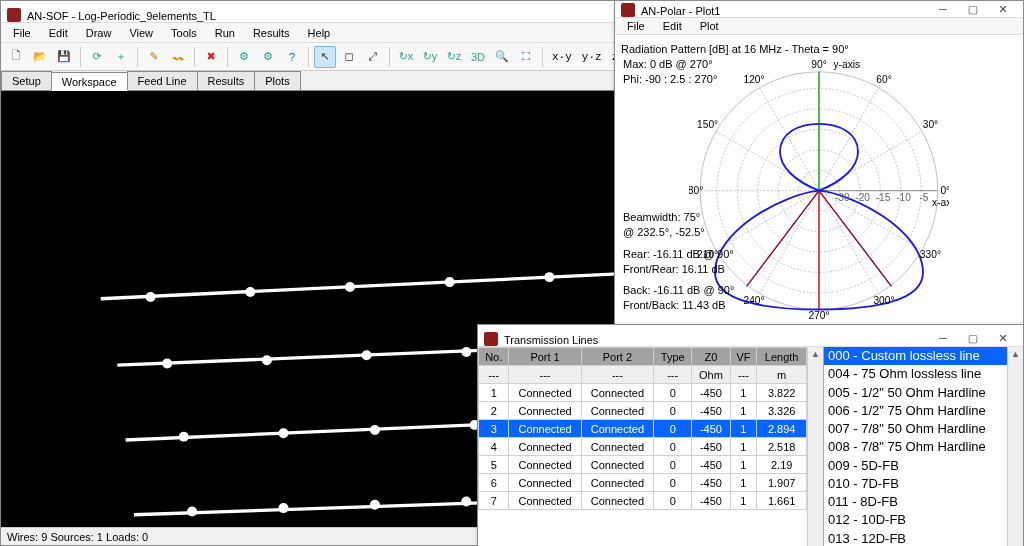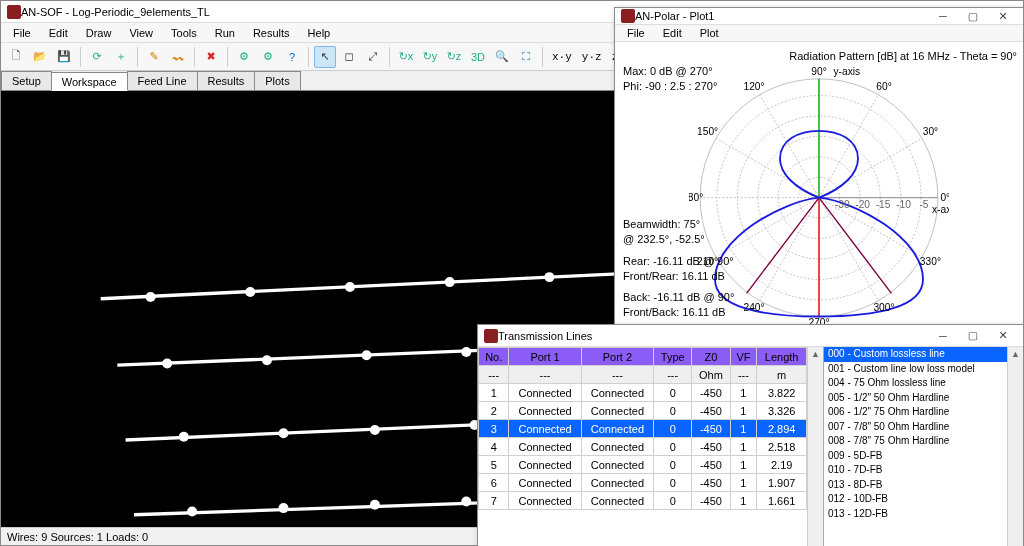--- a/index.html
+++ b/index.html
@@ -1,54 +1,54 @@
 <!DOCTYPE html>
 <html><head>
 <meta charset="utf-8">
 <style>
   *{box-sizing:border-box;margin:0;padding:0;font-family:"Segoe UI",Tahoma,sans-serif;font-size:11px}
   body{width:1024px;height:546px;background:#fff;position:relative;overflow:hidden}
   
   .main-window{position:absolute;inset:0;border:1px solid #888;background:#f0f0f0;display:flex;flex-direction:column}
-  .titlebar{display:flex;align-items:center;height:22px;padding:0 6px;background:#fff;border-bottom:1px solid #ddd;}
+  .titlebar{display:flex;align-items:flex-end;height:22px;padding:0 6px;background:#fff;border-bottom:1px solid #ddd;gap:6px}
   .titlebar .app-icon{width:14px;height:14px;background:#8b1e1e;border-radius:2px;display:inline-block}
   .titlebar .title{flex:1;color:#000}
   .win-ctrls{display:flex;gap:2px}
   .win-ctrls span{width:28px;height:16px;display:inline-flex;align-items:center;justify-content:center;color:#444;cursor:pointer}
   .menubar{display:flex;gap:2px;height:20px;align-items:center;padding:0 4px;background:#f7f7f7;border-bottom:1px solid #ddd}
   .menubar span{padding:2px 8px;cursor:pointer}
   .toolbar{display:flex;align-items:center;height:28px;padding:0 4px;gap:2px;background:#f7f7f7;border-bottom:1px solid #ccc}
   .tbtn{width:22px;height:22px;display:inline-flex;align-items:center;justify-content:center;border:1px solid transparent;border-radius:2px;cursor:pointer;color:#333}
   .tbtn.active{border-color:#7eb4ea;background:#cde6f7}
   .sep{width:1px;height:20px;background:#ccc;margin:0 3px}
   .tlabel{padding:0 4px;color:#000;font-family:Liberation Mono, monospace}
   .tabstrip{display:flex;height:20px;background:#f0f0f0;border-bottom:1px solid #888}
   .tab{padding:3px 10px;border:1px solid #888;border-bottom:none;margin-right:-1px;background:#e8e8e8;cursor:pointer}
   .tab.active{background:#fff;border-bottom:1px solid #fff;position:relative;top:1px}
   .canvas-area{flex:1;background:#000;position:relative;overflow:hidden}
   .canvas-area svg{position:absolute;inset:0}
   .statusbar{height:18px;background:#f0f0f0;border-top:1px solid #ccc;display:flex;align-items:center;padding:0 6px;gap:24px;color:#000}
   .statusbar .r{margin-left:auto}
   
   .sub-window{position:absolute;border:1px solid #8a8a8a;background:#fff;box-shadow:2px 2px 6px rgba(0,0,0,.3);display:flex;flex-direction:column}
-  .polar-win{left:614px;top:7px;width:410px;height:332px}
+  .polar-win{left:614px;top:0;width:410px;height:332px}
   .polar-body{flex:1;position:relative;padding:6px}
-  .polar-title{text-align:right;font-size:11px;font-weight:normal;margin:2px 0 4px}
+  .polar-title{text-align:left;font-size:11px;font-weight:normal;margin:2px 0 4px}
   .polar-info{position:absolute;left:8px;font-size:10px;line-height:1.35}
   
   .tl-win{left:477px;top:324px;width:547px;height:276px}
   .tl-body{flex:1;display:flex;overflow:hidden}
   .tl-table{flex:1;overflow:auto;background:#fff}
   table{border-collapse:collapse;width:100%}
   th,td{border:1px solid #d0d0d0;padding:2px 4px;text-align:center;white-space:nowrap;height:18px}
-  th{background:#8b5cf6;font-weight:normal;position:sticky;top:0}
+  th{background:#a3a3a3;font-weight:normal;position:sticky;top:0}
   tr.subhead td{background:#efefef}
   tr.sel td{background:#0a64ff;color:#fff}
   .tl-list{width:184px;border-left:1px solid #aaa;background:#fff;overflow:auto}
-  .tl-list .item{padding:1px 4px;font-size:10px;line-height:1.25;cursor:pointer}
+  .tl-list .item{padding:1px 4px;font-size:13px;line-height:1.25;cursor:pointer}
   .tl-list .item.sel{background:#0a64ff;color:#fff}
   .scroll-stub{width:16px;background:#efefef;border-left:1px solid #ccc}
   
   .polar-svg{display:block;margin:0 auto}
 </style>
 </head>
 <body>
 
 <div class="main-window">
   <div class="titlebar">
@@ -270,21 +270,21 @@
     <div class="polar-info" style="top:175px">
       <div>Beamwidth: 75°</div>
       <div>@ 232.5°, -52.5°</div>
     </div>
     <div class="polar-info" style="top:212px">
       <div>Rear: -16.11 dB @ 90°</div>
       <div>Front/Rear: 16.11 dB</div>
     </div>
     <div class="polar-info" style="top:248px">
       <div>Back: -16.11 dB @ 90°</div>
-      <div>Front/Back: 16.11 dB</div>
+      <div>Front/Back: 11.43 dB</div>
     </div>
 
     <svg class="polar-svg" width="260" height="268" viewBox="-140 -135 280 275">
 
       <g stroke="#bbb" fill="none" stroke-dasharray="2 2" stroke-width="1">
         <circle r="22"></circle>
           <circle r="44"></circle>
           <circle r="66"></circle>
           <circle r="88"></circle>
           <circle r="110"></circle>
@@ -435,29 +435,28 @@
             </tr>
           </tbody>
       </table>
     </div>
     <div class="scroll-stub" style="display:flex;flex-direction:column;align-items:center;justify-content:space-between;padding:2px 0">
       <span style="font-size:9px;color:#666">▲</span>
       <span style="font-size:9px;color:#666">▼</span>
     </div>
     <div class="tl-list" id="tll">
         <div class="item sel">000 - Custom lossless line</div>
-        <div class="item">001 - Custom line low loss model</div>
         <div class="item">004 - 75 Ohm lossless line</div>
         <div class="item">005 - 1/2" 50 Ohm Hardline</div>
         <div class="item">006 - 1/2" 75 Ohm Hardline</div>
         <div class="item">007 - 7/8" 50 Ohm Hardline</div>
         <div class="item">008 - 7/8" 75 Ohm Hardline</div>
         <div class="item">009 - 5D-FB</div>
         <div class="item">010 - 7D-FB</div>
-        <div class="item">013 - 8D-FB</div>
+        <div class="item">011 - 8D-FB</div>
         <div class="item">012 - 10D-FB</div>
         <div class="item">013 - 12D-FB</div>
       </div>
     <div class="scroll-stub" style="display:flex;flex-direction:column;align-items:center;justify-content:space-between;padding:2px 0">
       <span style="font-size:9px;color:#666">▲</span>
       <span style="font-size:9px;color:#666">▼</span>
     </div>
   </div>
 </div>
 

